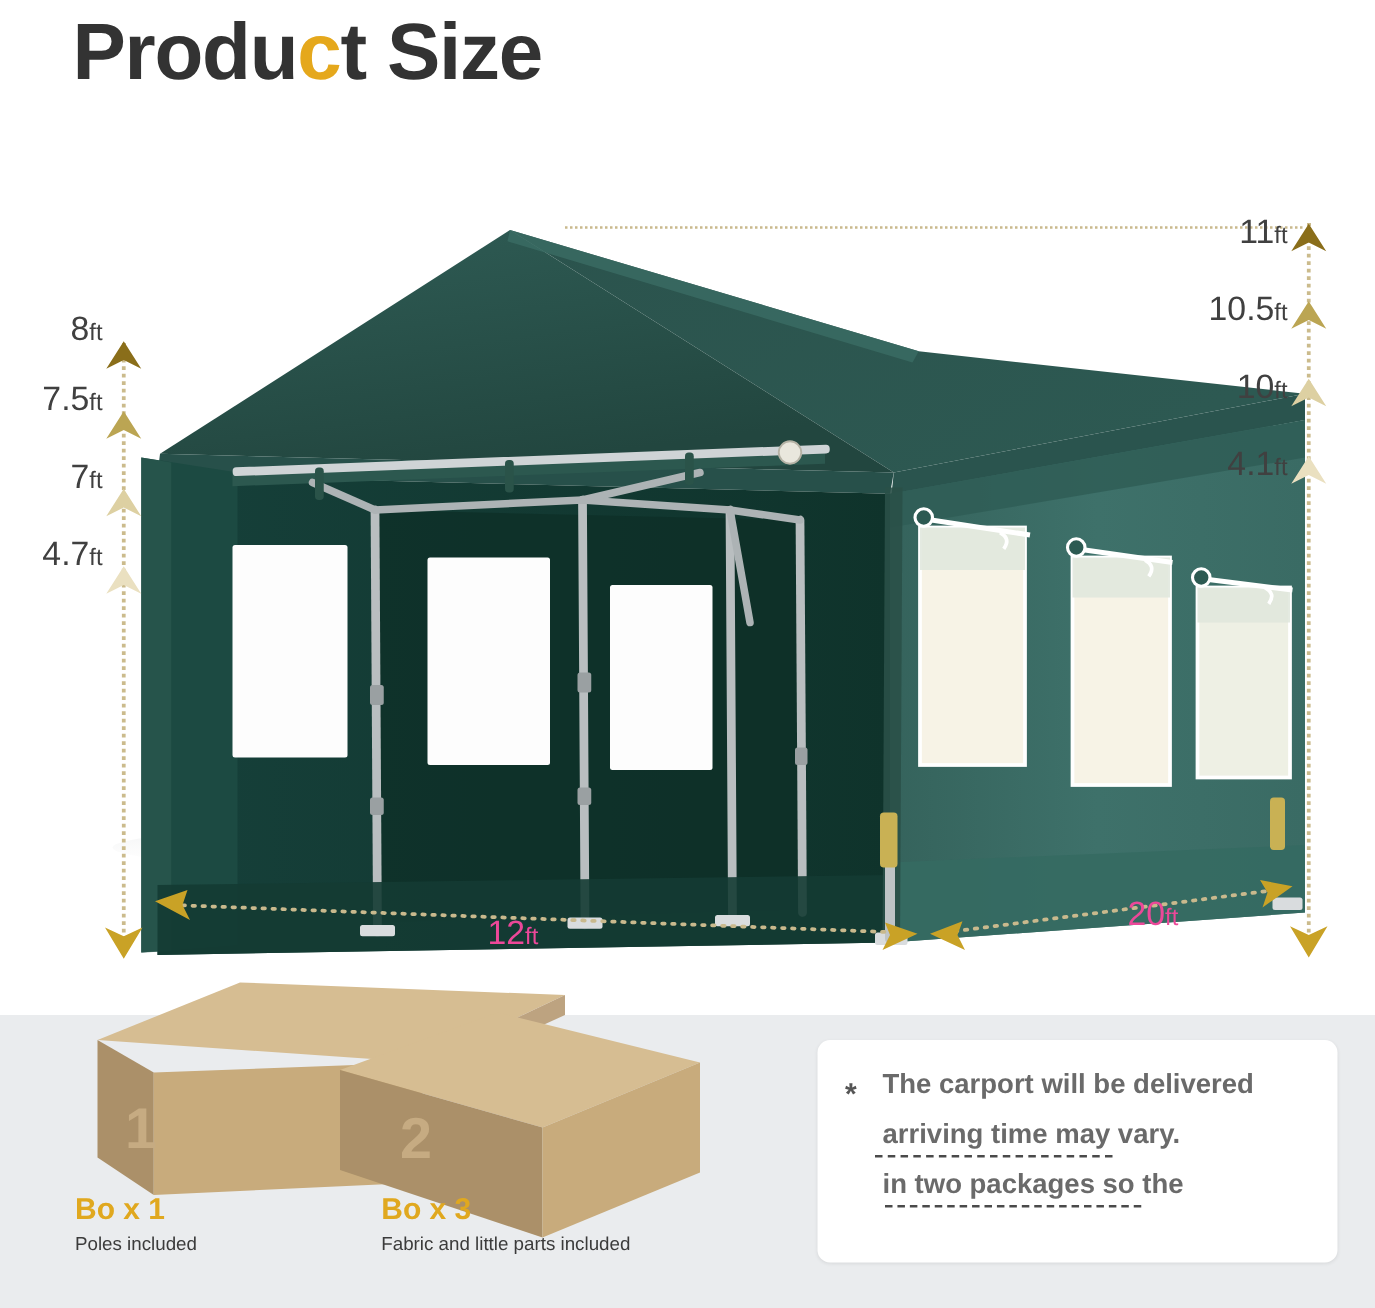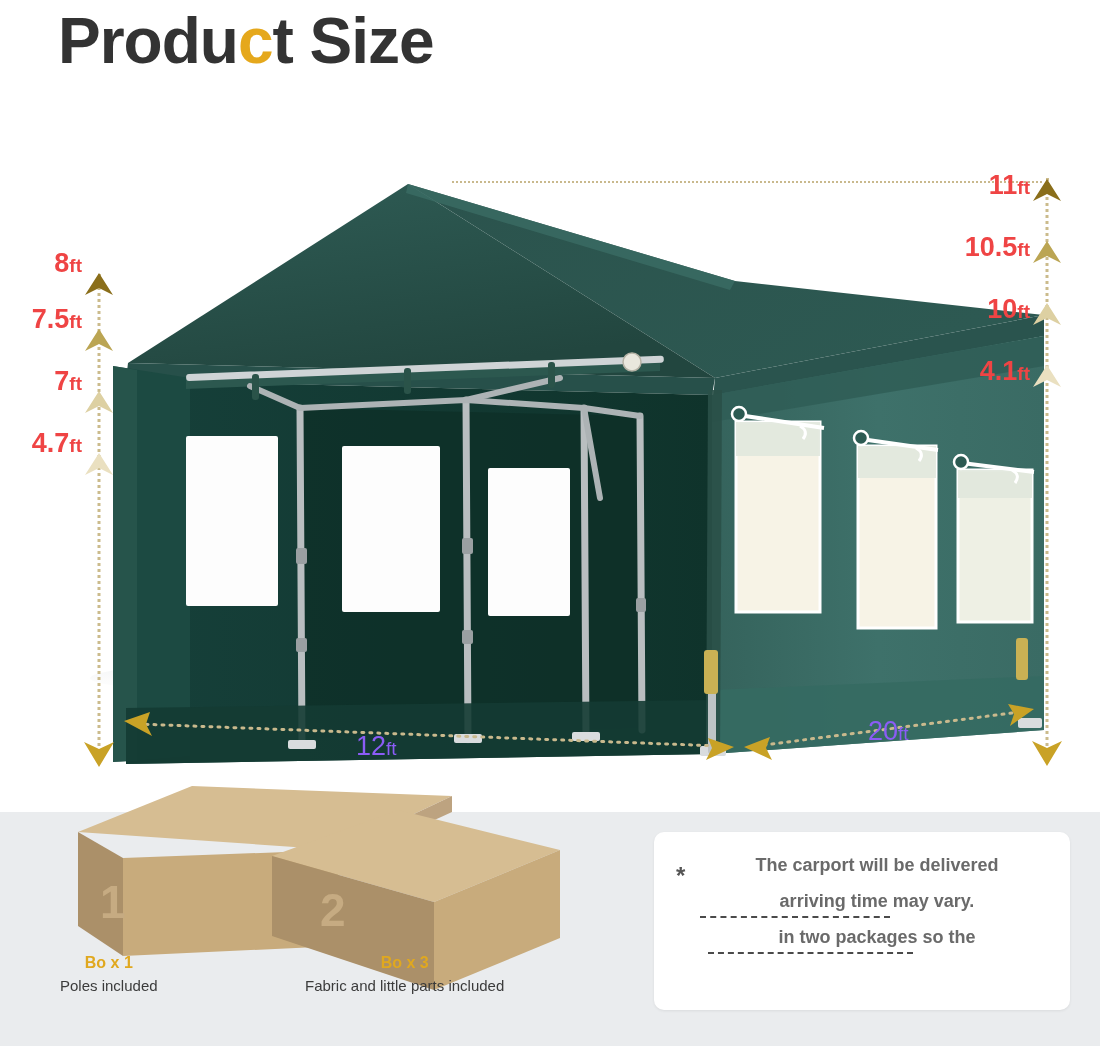--- a/index.html
+++ b/index.html
@@ -35,47 +35,47 @@
   
   .vscale { position:absolute; }
   .vscale .stem {
     position:absolute; left:50%; top:0; bottom:0;
     width:0; border-left:3px dotted #cbbb8c; transform:translateX(-1.5px);
   }
   .tick { position:absolute; left:50%; transform:translateX(-50%); width:30px; height:24px; }
   .tick svg { display:block; }
   .tlabel {
     position:absolute; white-space:nowrap;
-    font-size:27px; font-weight:700; color:#ef4444; line-height:1;
+    font-size:27px; font-weight:400; color:#404040; line-height:1;
   }
   .tlabel .u { font-size:19px; }
 
   #scale-left  { left:84px;  top:196px; width:30px; height:484px;text-align:center; }
   #scale-right { left:1032px; top:100px; width:30px; height:575px; }
   .endcap { position:absolute; left:50%; transform:translateX(-50%); width:34px; height:30px; }
 
   
   .hdim { position:absolute; }
   .hlabel {
-    position:absolute; font-size:27px; color:#8b5cf6; white-space:nowrap; line-height:1;
+    position:absolute; font-size:27px; color:#ec4899; white-space:nowrap; line-height:1;margin-left:34px;
   }
   .hlabel .u { font-size:19px; }
 
   
   #lower {
     position:absolute; left:0; top:812px; width:1100px; height:234px;
     background:#eaecee;
   }
 
   
   #boxes { position:absolute; left:0; top:-34px; width:620px; height:220px; }
 
   .box-caption { position:absolute; }
   .cap-title {
-    font-size:16px; font-weight:700; color:#e0a81f; line-height:1.15; white-space:nowrap;text-align:center;
+    font-size:24px; font-weight:700; color:#e0a81f; line-height:1.15; white-space:nowrap;
   }
   .cap-sub {
     font-size:15px; font-weight:400; color:#3b3b3b; line-height:1.3;
     margin-top:4px; white-space:nowrap;
   }
   #cap1 { left:60px; top:142px; }
   #cap2 { left:305px; top:142px; }
 
   
   #note {
@@ -83,24 +83,23 @@
     background:#ffffff; border-radius:10px;
     box-shadow:0 1px 3px rgba(0,0,0,0.07);
     padding:24px 22px 0 20px;
   }
   #note .star {
     position:absolute; left:22px; top:32px;
     font-size:24px; color:#555; font-weight:700; line-height:1;
   }
   #note .lines { margin-left:32px; }
   .nline {
-    font-size:18px; font-weight:700; color:#6a6a6a;
+    font-size:22px; font-weight:700; color:#6a6a6a;
     line-height:1.0; margin-bottom:18px; position:relative;
     white-space:nowrap;
-    text-align:center;
   }
   .nline.dashed::after {
     content:""; position:absolute; left:2px; bottom:-8px;
     width:205px; height:0; border-top:2px dashed #4a4a4a;
   }
   .nline.dashed.w2::after { width:190px; left:-6px; }
 </style>
 </head>
 <body>
 

